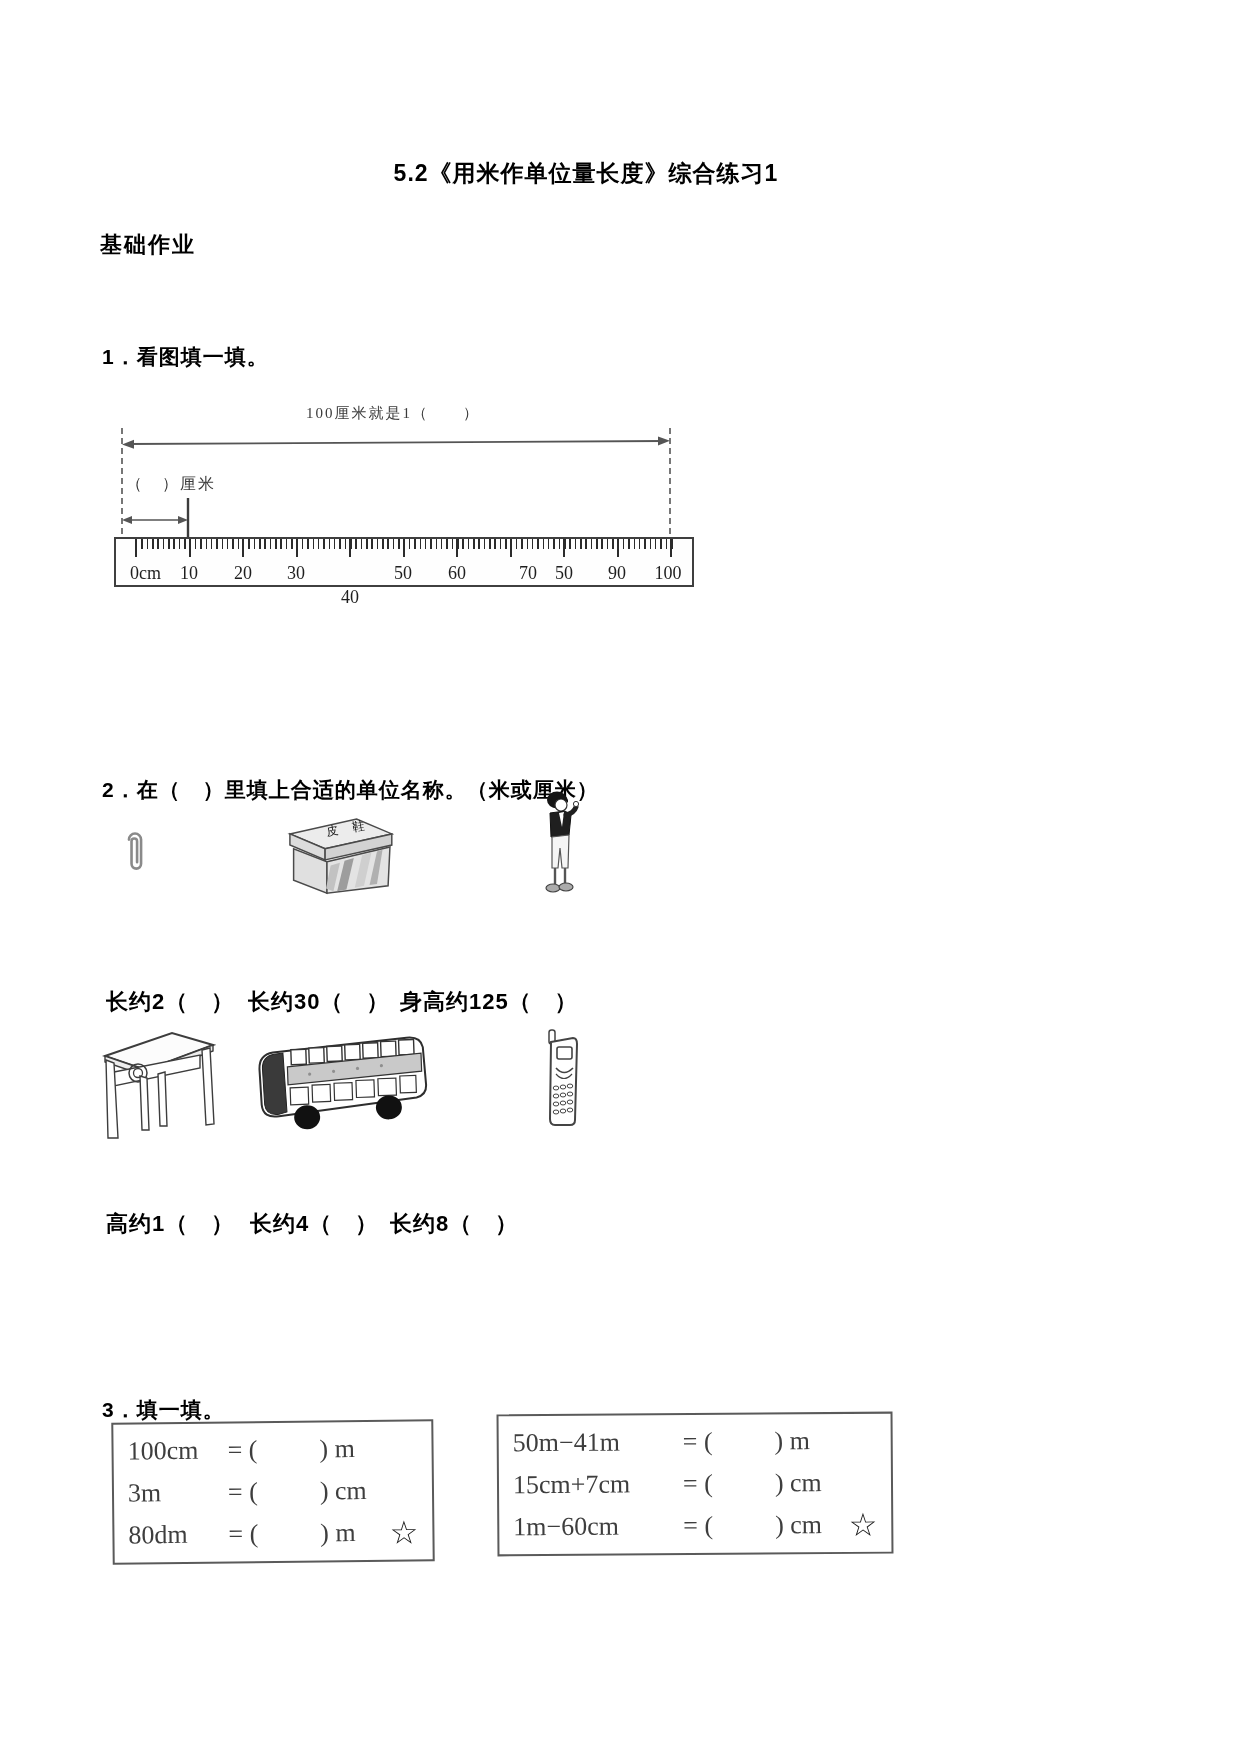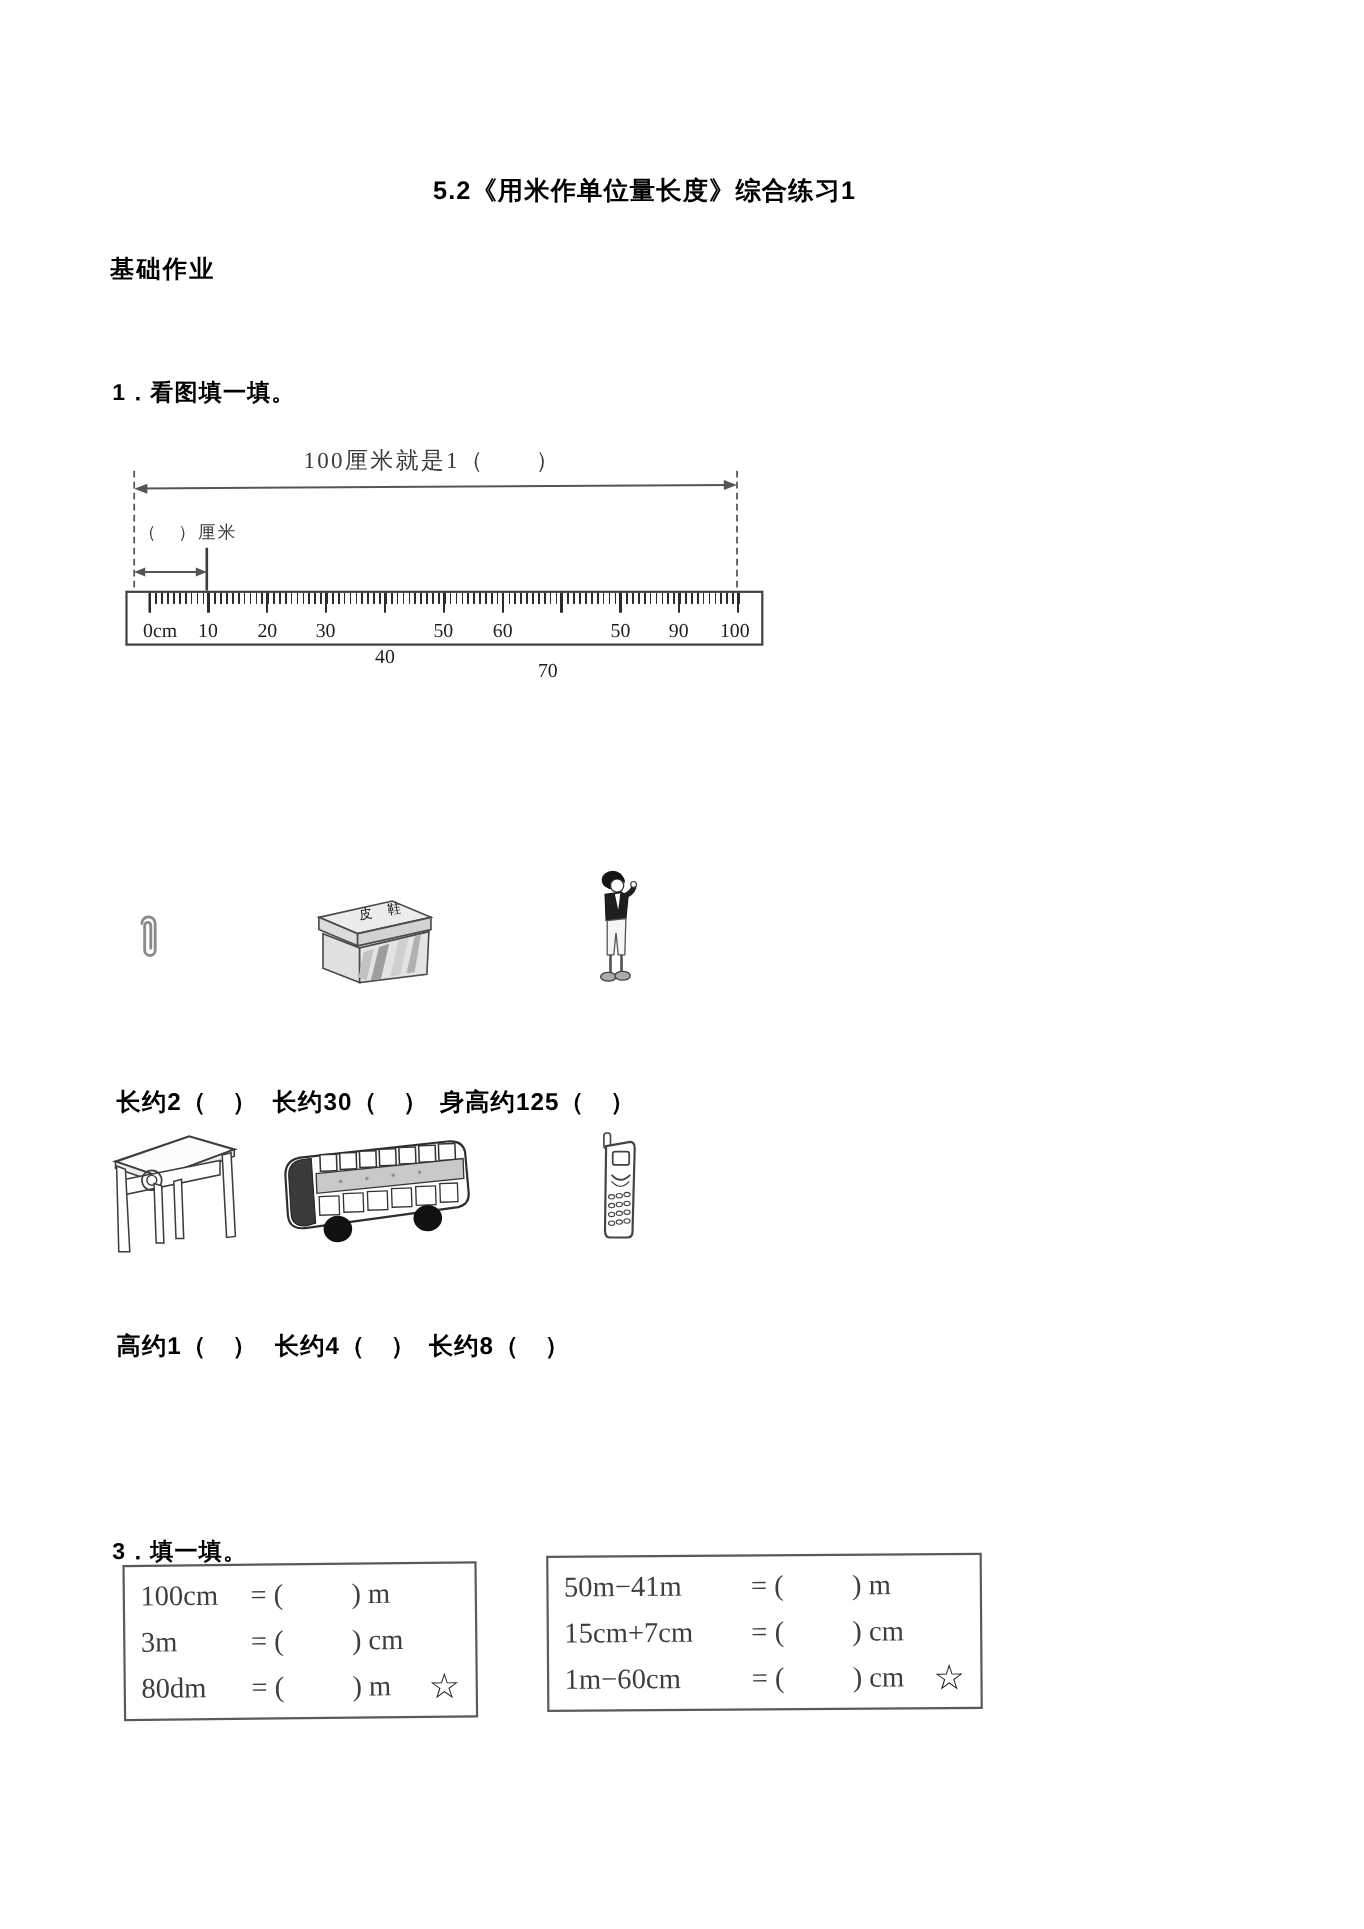--- a/index.html
+++ b/index.html
@@ -5,21 +5,21 @@
   html,body{margin:0;padding:0;background:#ffffff;}
   .page{position:relative;width:1172px;height:1754px;background:#ffffff;overflow:hidden;
         font-family:"Liberation Sans",sans-serif;color:#000;}
   .abs{position:absolute;}
   .title{left:0;right:0;top:158px;text-align:center;font-size:23px;font-weight:700;letter-spacing:1px;}
   .section{left:100px;top:230px;font-size:22px;font-weight:800;letter-spacing:2px;}
   .qlabel{font-size:21px;font-weight:700;letter-spacing:1px;margin-top:40px;}
   
   .diagram{left:108px;top:398px;width:600px;height:200px;}
   .dg-top{left:0;right:30px;top:6px;text-align:center;font-family:"Liberation Serif",serif;
-          font-size:21px;color:#3a3a3a;letter-spacing:2px;}
+          font-size:15px;color:#3a3a3a;letter-spacing:2px;}
   .dg-left{left:18px;top:76px;font-family:"Liberation Serif",serif;font-size:16px;color:#3a3a3a;letter-spacing:2px;}
   .ruler{left:6px;top:139px;width:580px;height:50px;border:2px solid #3f3f3f;background:#fefefe;box-sizing:border-box;text-align:right;}
   .ticks-minor{position:absolute;left:20px;top:0;width:537px;height:10px;
     background:repeating-linear-gradient(to right,#2b2b2b 0 1.5px,transparent 1.5px 5.35px);}
   .ticks-major{position:absolute;left:19px;top:0;width:540px;height:18px;
     background:repeating-linear-gradient(to right,#2b2b2b 0 2px,transparent 2px 53.5px);}
   .ruler-num{position:absolute;top:24px;font-family:"Liberation Serif",serif;font-size:18px;color:#1e1e1e;white-space:nowrap;}
   .c{transform:translateX(-50%);}
   
   .caption{font-size:22px;font-weight:700;letter-spacing:1px;white-space:nowrap;margin-top:39px;}
@@ -66,27 +66,28 @@
     <div class="abs ruler">
       <div class="ticks-minor"></div>
       <div class="ticks-major"></div>
       <span class="ruler-num" style="left:14px;">0cm</span>
       <span class="ruler-num c" style="left:73px;">10</span>
       <span class="ruler-num c" style="left:127px;">20</span>
       <span class="ruler-num c" style="left:180px;">30</span>
       <span class="ruler-num c" style="left:234px;margin-top:24px;">40</span>
       <span class="ruler-num c" style="left:287px;">50</span>
       <span class="ruler-num c" style="left:341px;">60</span>
-      <span class="ruler-num c" style="left:382px;margin-top:36px;">70</span>
+      <span class="ruler-num c" style="left:412px;">70</span>
       <span class="ruler-num c" style="left:448px;">50</span>
       <span class="ruler-num c" style="left:501px;">90</span>
       <span class="ruler-num c" style="left:552px;">100</span>
     </div>
   </div>
 
+  <div class="abs qlabel" style="left:102px;top:736px;">2．在（　）里填上合适的单位名称。（米或厘米）</div>
 
   <svg class="abs" style="left:122px;top:822px;" width="26" height="56" viewBox="0 0 30 60">
     <path d="M8 18 a7 7 0 0 1 14 0 v28 a5.5 5.5 0 0 1 -11 0 V20 a3.2 3.2 0 0 1 6.4 0 v24" fill="none" stroke="#8a8a8a" stroke-width="3" stroke-linecap="round"></path>
   </svg>
 
   <svg class="abs" style="left:276px;top:808px;" width="126" height="88" viewBox="0 0 130 95">
     <polygon points="12,28 84,12 122,28 50,44" fill="#ececec" stroke="#4a4a4a" stroke-width="1.6"></polygon>
     <polygon points="12,28 12,40 50,56 50,44" fill="#dcdcdc" stroke="#4a4a4a" stroke-width="1.6"></polygon>
     <polygon points="50,44 122,28 122,40 50,56" fill="#d2d2d2" stroke="#4a4a4a" stroke-width="1.6"></polygon>
     <polygon points="16,44 16,78 52,92 52,58" fill="#e0e0e0" stroke="#4a4a4a" stroke-width="1.6"></polygon>

